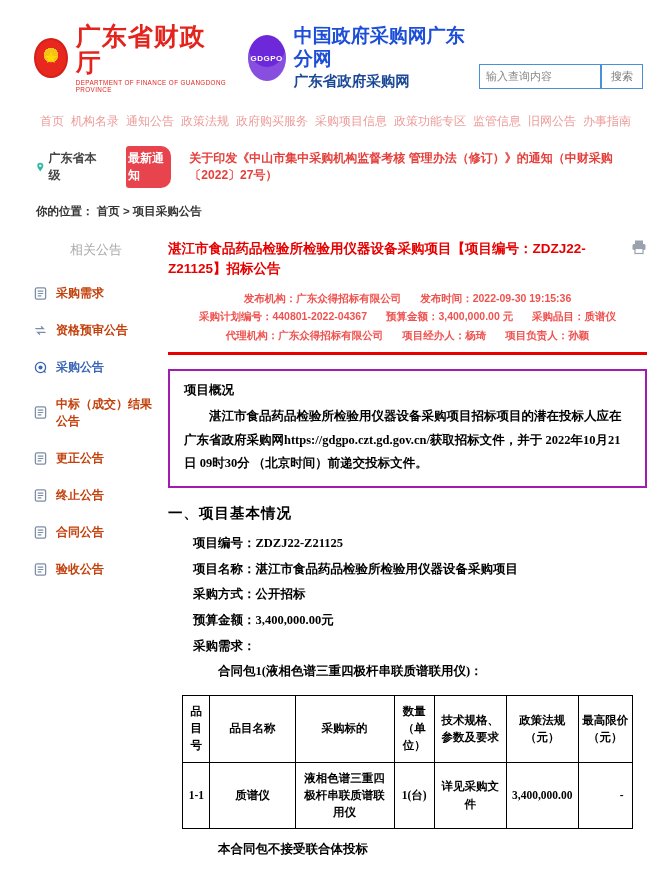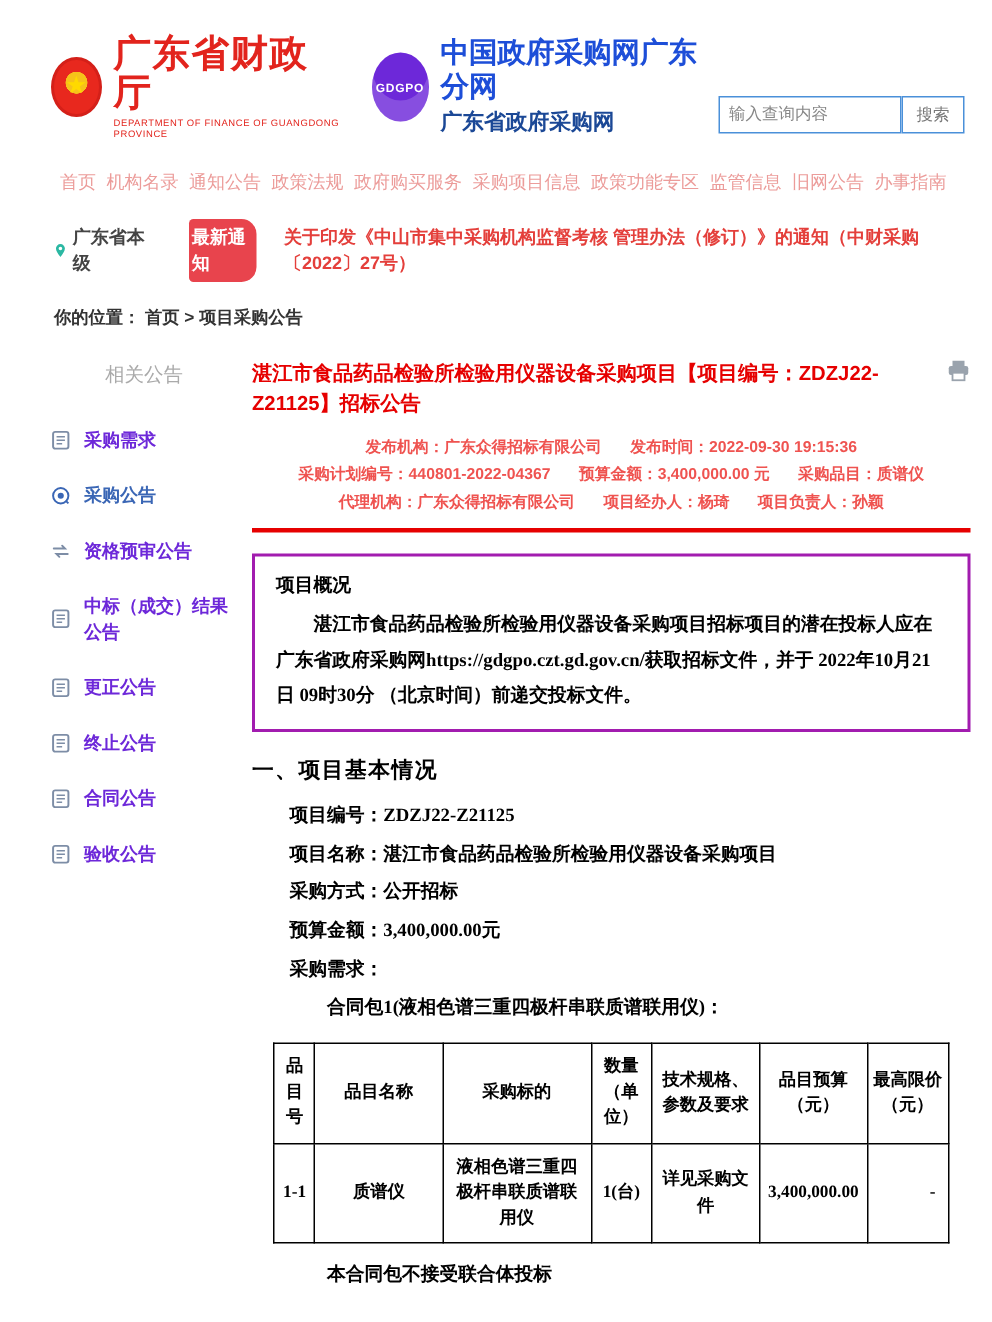--- a/index.html
+++ b/index.html
@@ -34,21 +34,21 @@
 
   
   .breadcrumb { padding:12px 0 0 36px; font-size:11.5px; color:#333; font-weight:bold; }
   .breadcrumb a { color:#333; text-decoration:none; }
 
   
   .content { display:flex; margin-top:14px; }
   .sidebar { width:158px; flex:none; padding-left:34px; }
   .sidebar-title { color:#aaa; font-size:13px; text-align:center; padding:8px 0 16px 0; }
   .side-item { display:flex; align-items:center; gap:9px; padding:10px 0; cursor:pointer; }
-  .side-item .lbl { font-size:12px; font-weight:bold; color:#6d28d9; }
+  .side-item .lbl { font-size:12px; font-weight:bold; color:#c2410c; }
   .side-item.active .lbl { color:#3a66b5; }
   .side-icon { width:13px; height:13px; flex:none; }
 
   .main { flex:1; padding:6px 14px 0 10px; }
 
   
   .art-title-row { display:flex; align-items:flex-start; }
   .art-title { color:#e60000; font-weight:bold; font-size:13.5px; line-height:1.5; font-family:"Liberation Sans", sans-serif; flex:1; }
   .print-btn { flex:none; margin-left:6px; cursor:pointer; width:16px; height:16px; }
   .meta { text-align:center; margin-top:10px; }
@@ -132,33 +132,33 @@
   <div class="sidebar">
     <div class="sidebar-title">相关公告</div>
 
     <div class="side-item">
       <svg class="side-icon" viewBox="0 0 14 14">
           <rect x="1.5" y="1" width="11" height="12" rx="1.5" fill="none" stroke="#7d8da6" stroke-width="1.4"></rect>
           <path d="M4 4.5h6M4 7h6M4 9.5h4" stroke="#7d8da6" stroke-width="1.2"></path>
         </svg>
       <span class="lbl">采购需求</span>
     </div>
+    <div class="side-item">
+      <svg class="side-icon" viewBox="0 0 14 14">
+          <path d="M2 5h8l-2-2M12 9H4l2 2" fill="none" stroke="#7d8da6" stroke-width="1.4" stroke-linecap="round"></path>
+        </svg>
+      <span class="lbl">资格预审公告</span>
+    </div>
     <div class="side-item active">
       <svg class="side-icon" viewBox="0 0 14 14">
           <circle cx="7" cy="7" r="5.5" fill="none" stroke="#3a66b5" stroke-width="1.4"></circle>
           <circle cx="7" cy="7" r="2.2" fill="#3a66b5"></circle>
           <path d="M10.5 10.5l2 2" stroke="#3a66b5" stroke-width="1.4"></path>
         </svg>
       <span class="lbl">采购公告</span>
-    </div>
-    <div class="side-item">
-      <svg class="side-icon" viewBox="0 0 14 14">
-          <path d="M2 5h8l-2-2M12 9H4l2 2" fill="none" stroke="#7d8da6" stroke-width="1.4" stroke-linecap="round"></path>
-        </svg>
-      <span class="lbl">资格预审公告</span>
     </div>
     <div class="side-item">
       <svg class="side-icon" viewBox="0 0 14 14">
           <rect x="1.5" y="1" width="11" height="12" rx="1.5" fill="none" stroke="#7d8da6" stroke-width="1.4"></rect>
           <path d="M4 4.5h6M4 7h6M4 9.5h4" stroke="#7d8da6" stroke-width="1.2"></path>
         </svg>
       <span class="lbl">中标（成交）结果公告</span>
     </div>
     <div class="side-item">
       <svg class="side-icon" viewBox="0 0 14 14">
@@ -234,21 +234,21 @@
       <div class="info-line lv2">合同包1(液相色谱三重四极杆串联质谱联用仪)：</div>
 
       <table class="items">
         <thead>
           <tr>
             <th style="width:6%">品目号</th>
             <th style="width:19%">品目名称</th>
             <th style="width:22%">采购标的</th>
             <th style="width:9%">数量（单位）</th>
             <th style="width:16%">技术规格、参数及要求</th>
-            <th style="width:16%">品目预算（元）</th>
+            <th style="width:16%">政策法规（元）</th>
             <th style="width:12%">最高限价（元）</th>
           </tr>
         </thead>
         <tbody>
           <tr>
             <td>1-1</td>
             <td>质谱仪</td>
             <td>液相色谱三重四极杆串联质谱联用仪</td>
             <td>1(台)</td>
             <td>详见采购文件</td>

